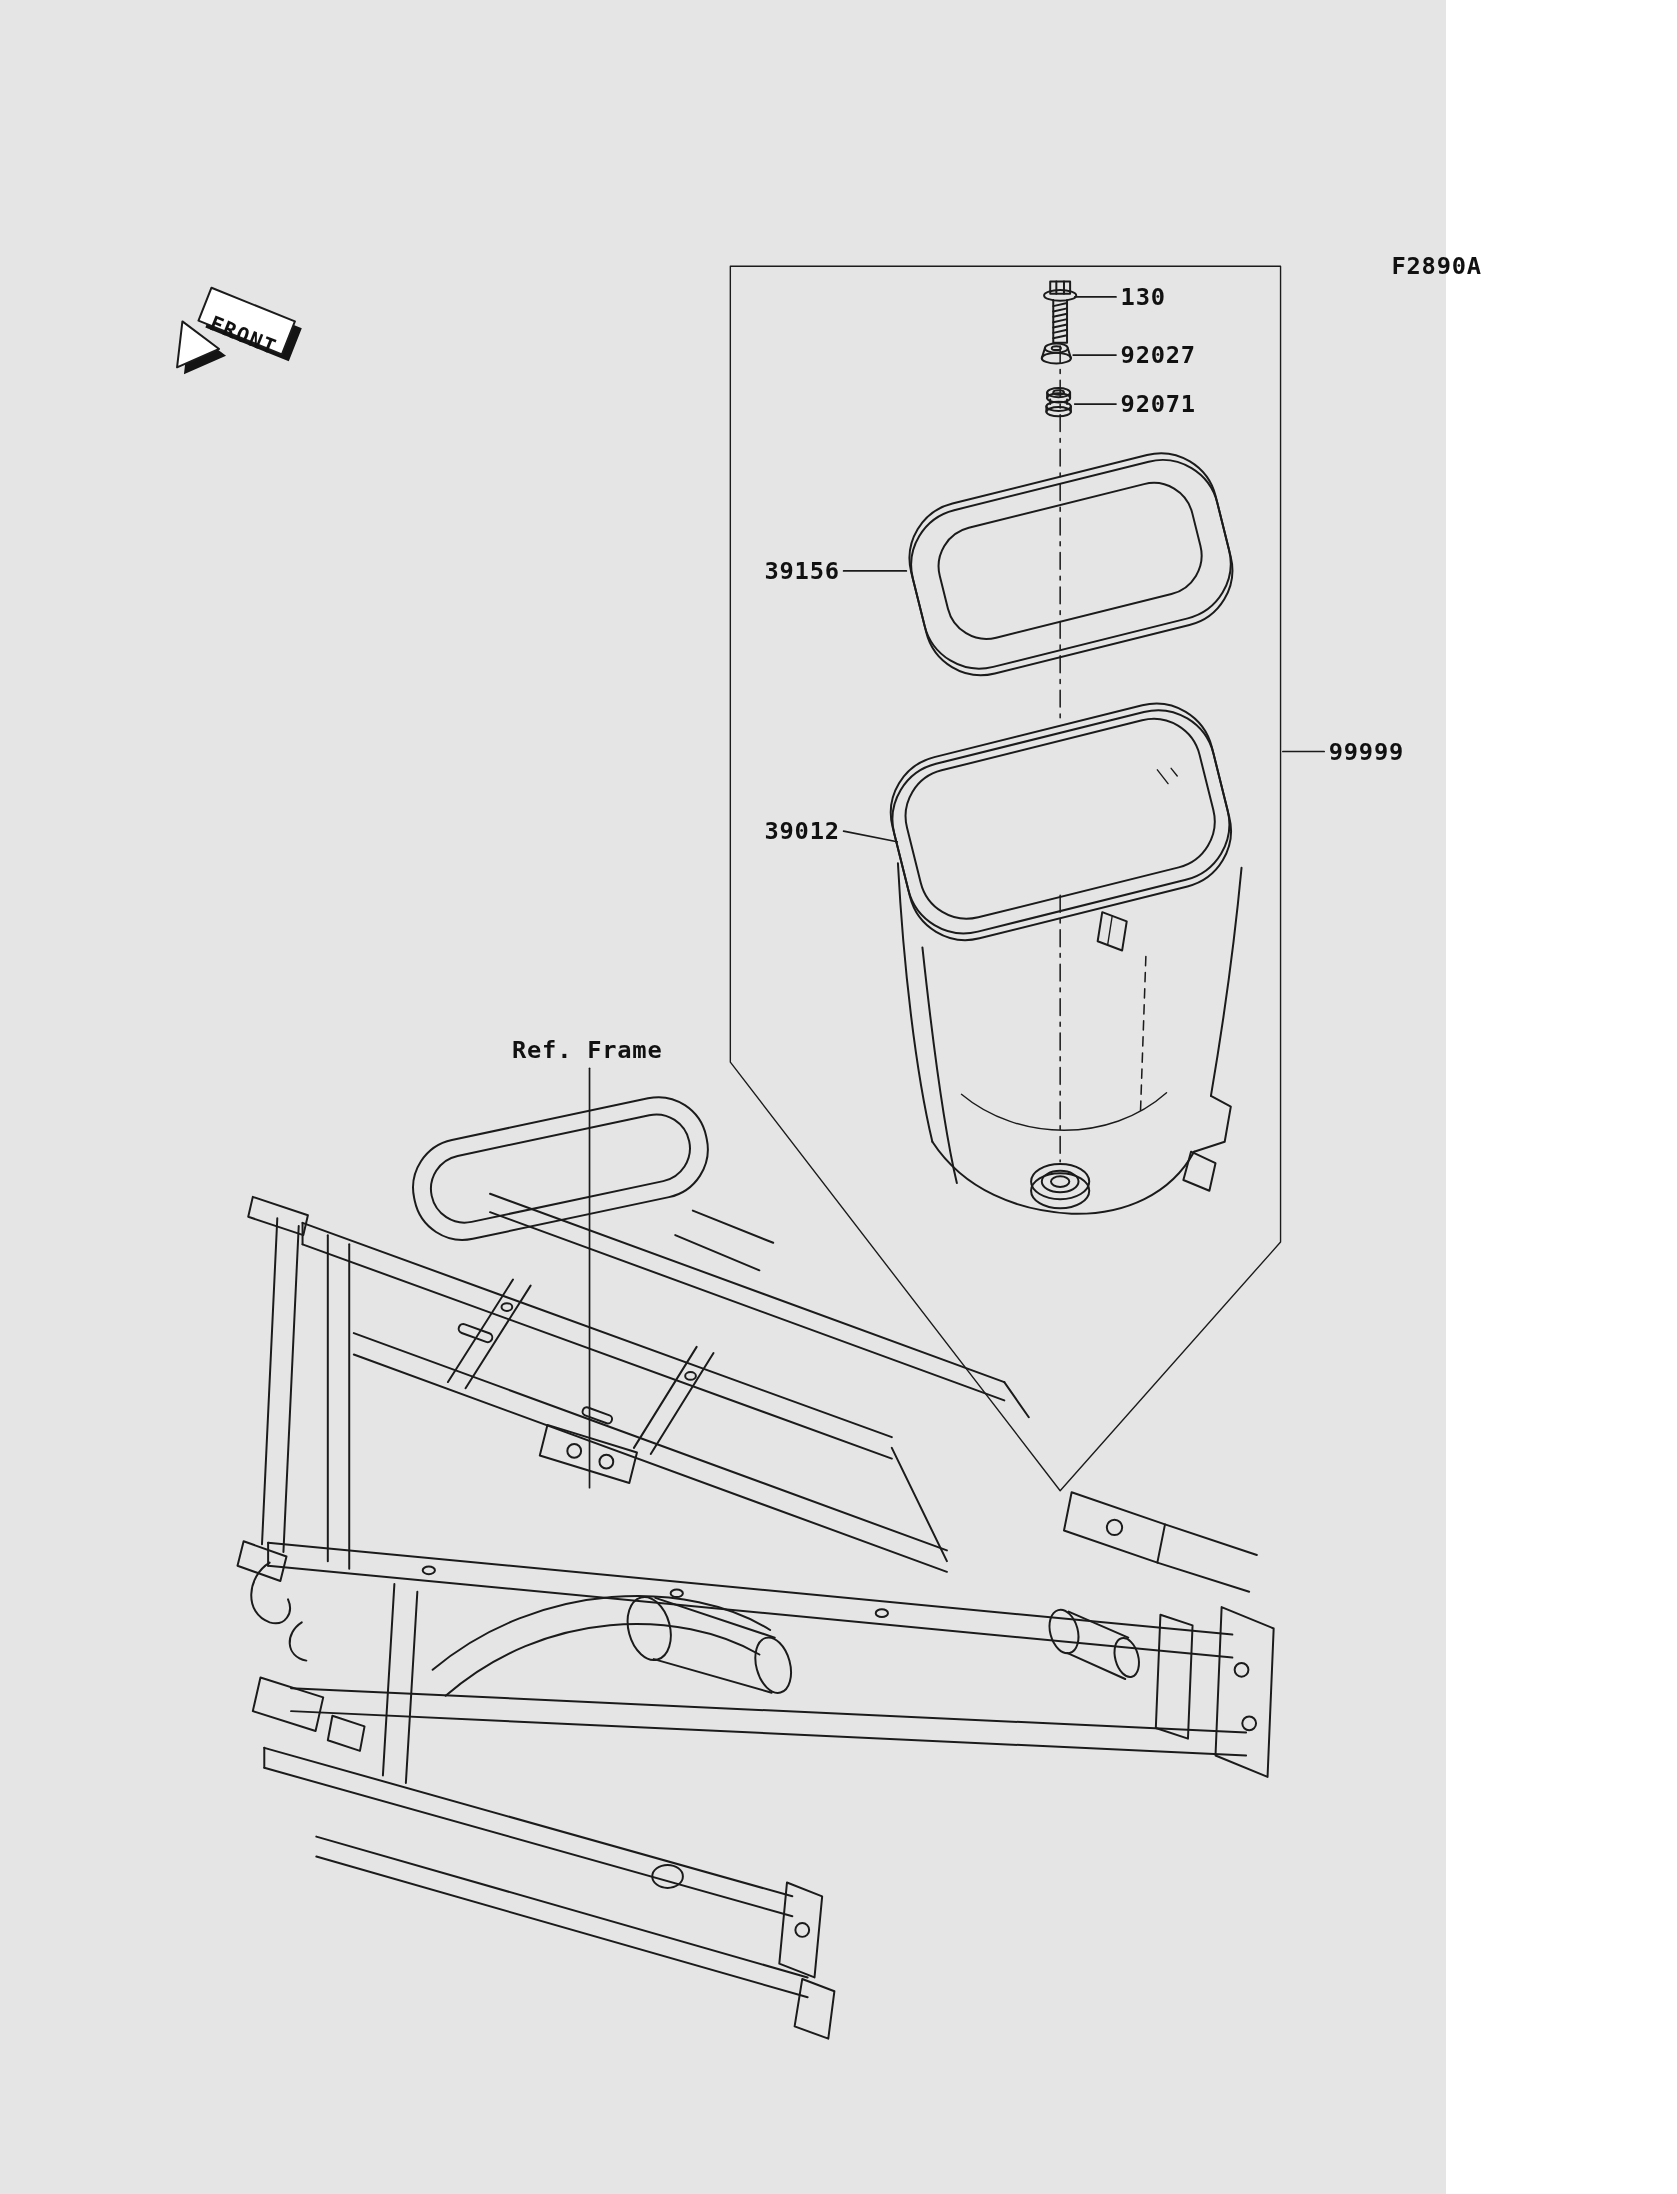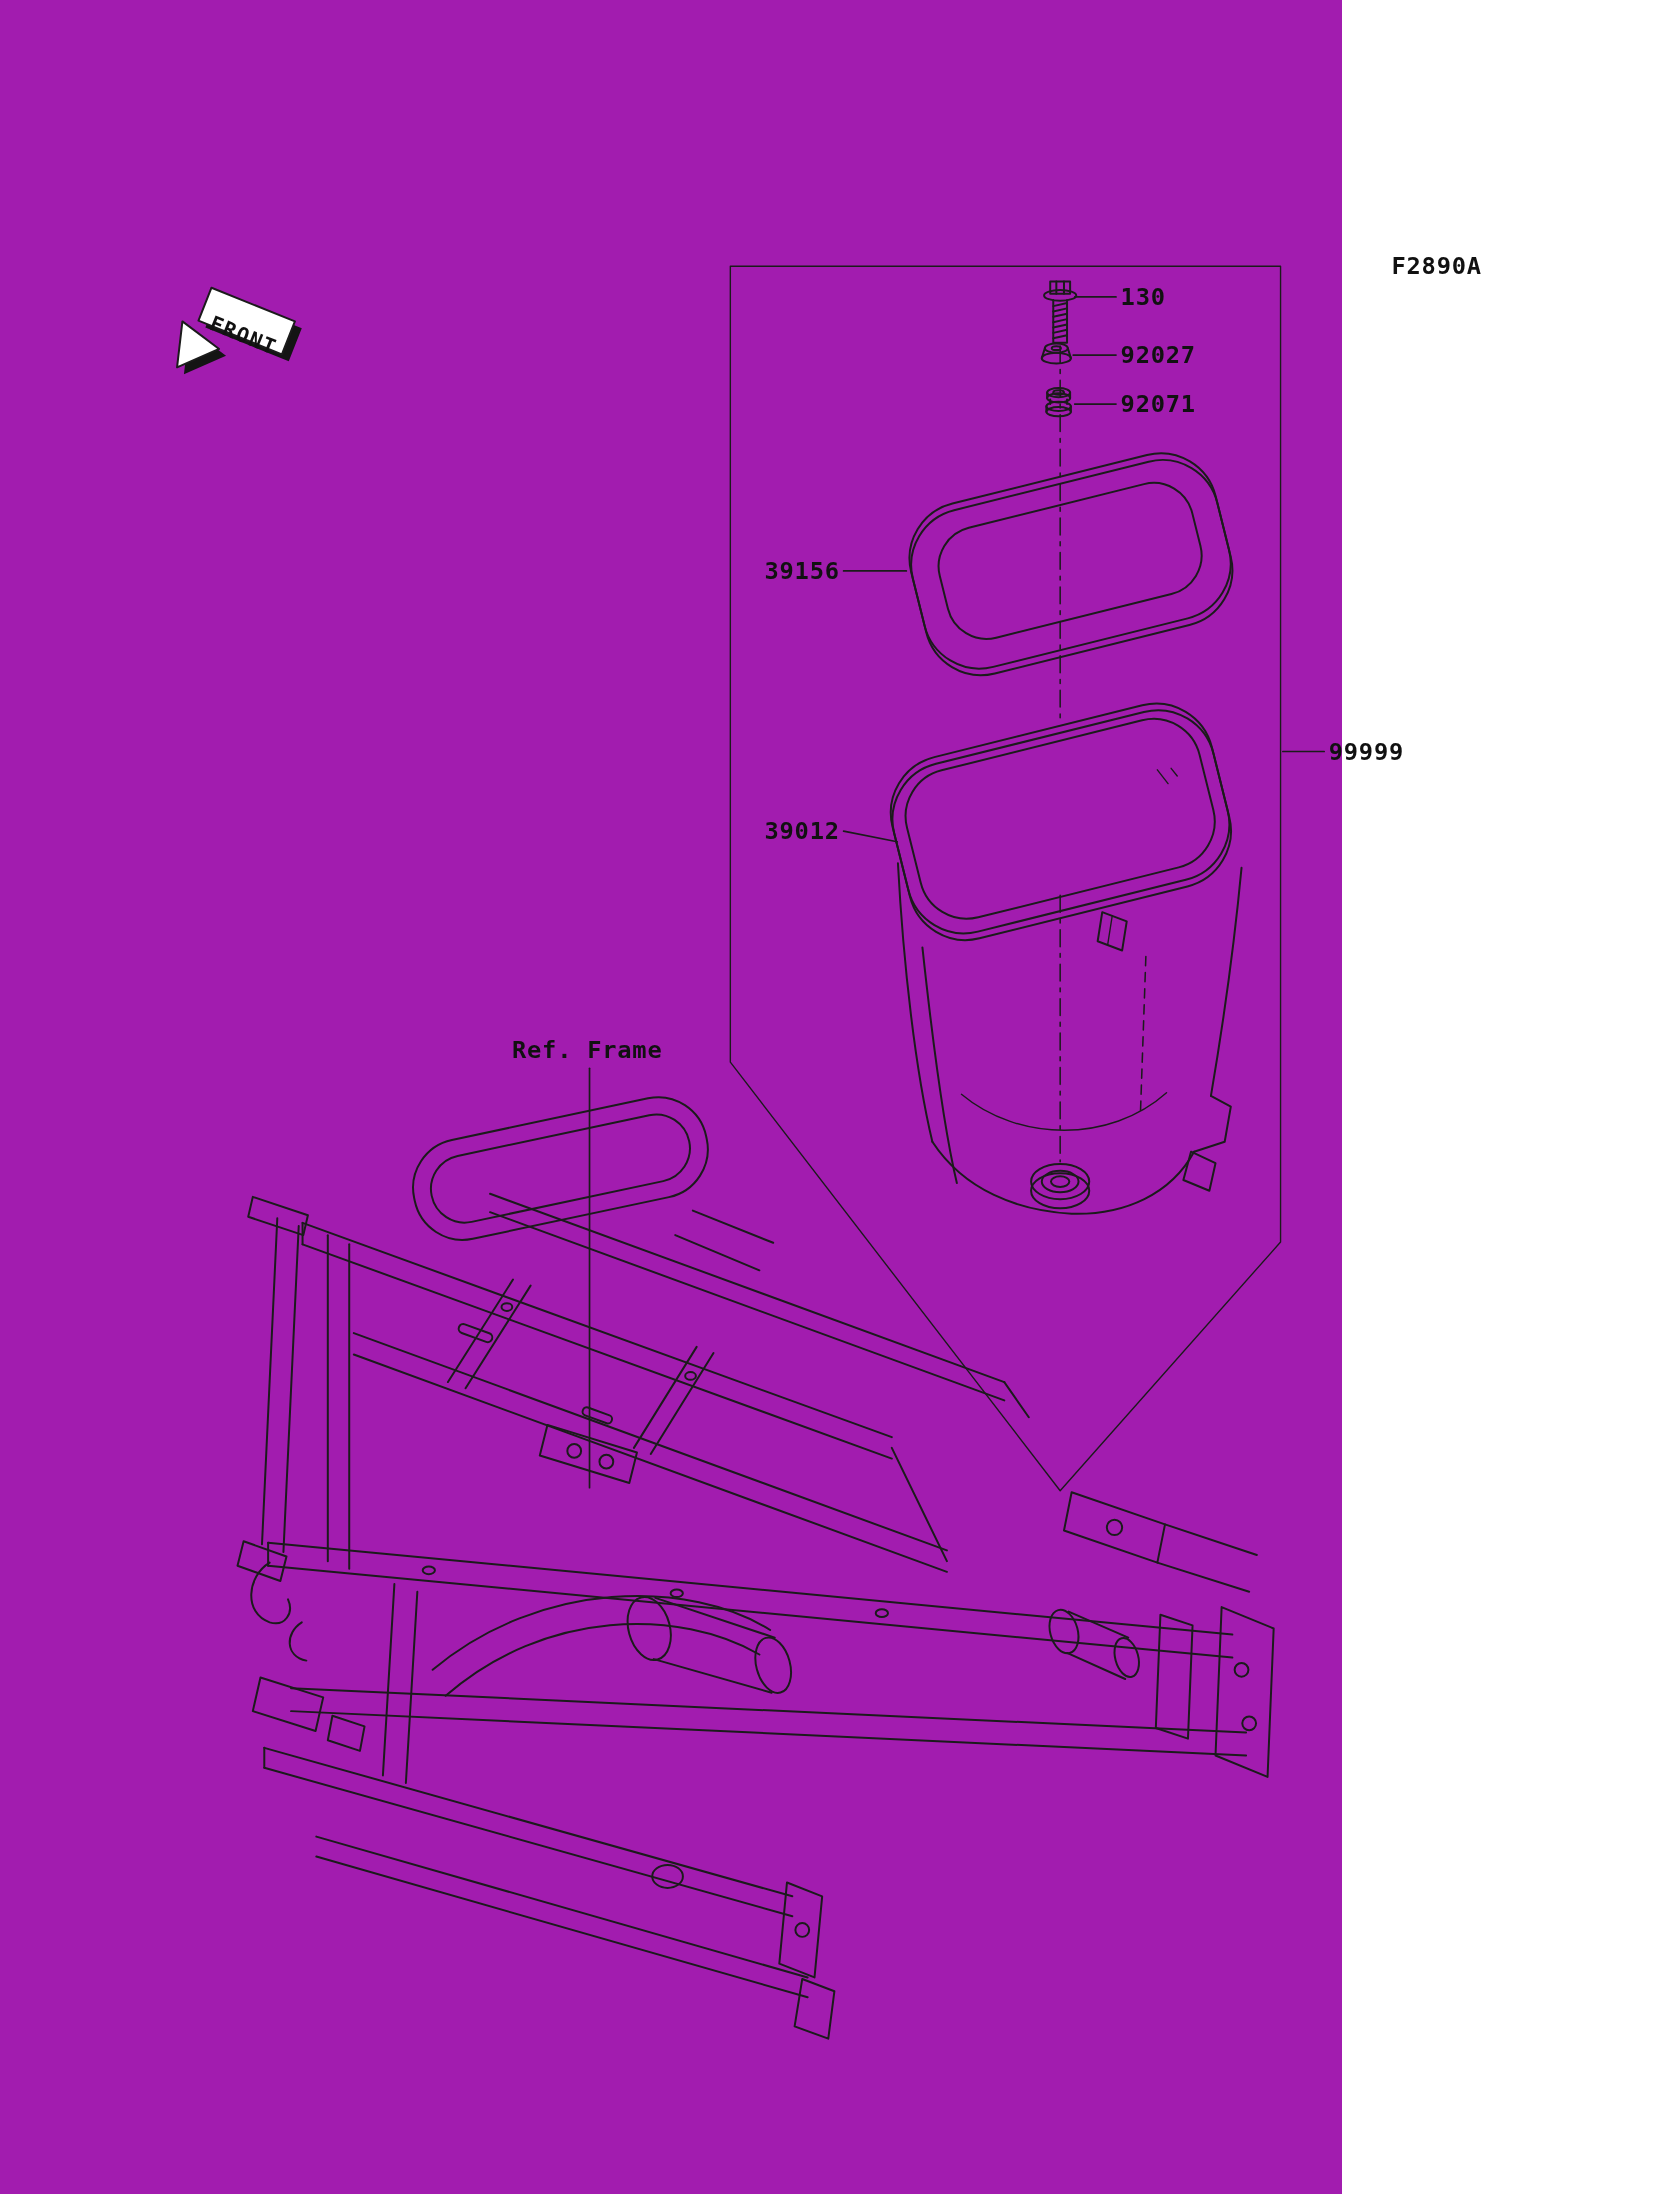--- a/index.html
+++ b/index.html
@@ -1,16 +1,16 @@
 <!DOCTYPE html>
 <html style="font-size:12.2px"><head>
 <meta charset="utf-8">
 <style>
   html,body { margin:0; padding:0; background:#ffffff; }
-  #page { width:1342px; height:2194px; background:#a21caf; position:relative; }
+  #page { width:1446px; height:2194px; background:#e5e5e5; position:relative; }
   #fig { display:block; }
   #fig path, #fig rect, #fig circle, #fig ellipse, #fig line {
     fill:none; stroke:#1b1b1b; stroke-width:2.6;
     stroke-linecap:round; stroke-linejoin:round;
   }
   #fig .thin  { stroke-width:1.8; }
   #fig .lead  { stroke-width:2.2; }
   #fig .dash  { stroke-dasharray:22 9 5 9; stroke-width:2; }
   #fig .hdash { stroke-dasharray:12 9; stroke-width:2; }
   #fig .fillw { fill:#ffffff; }

